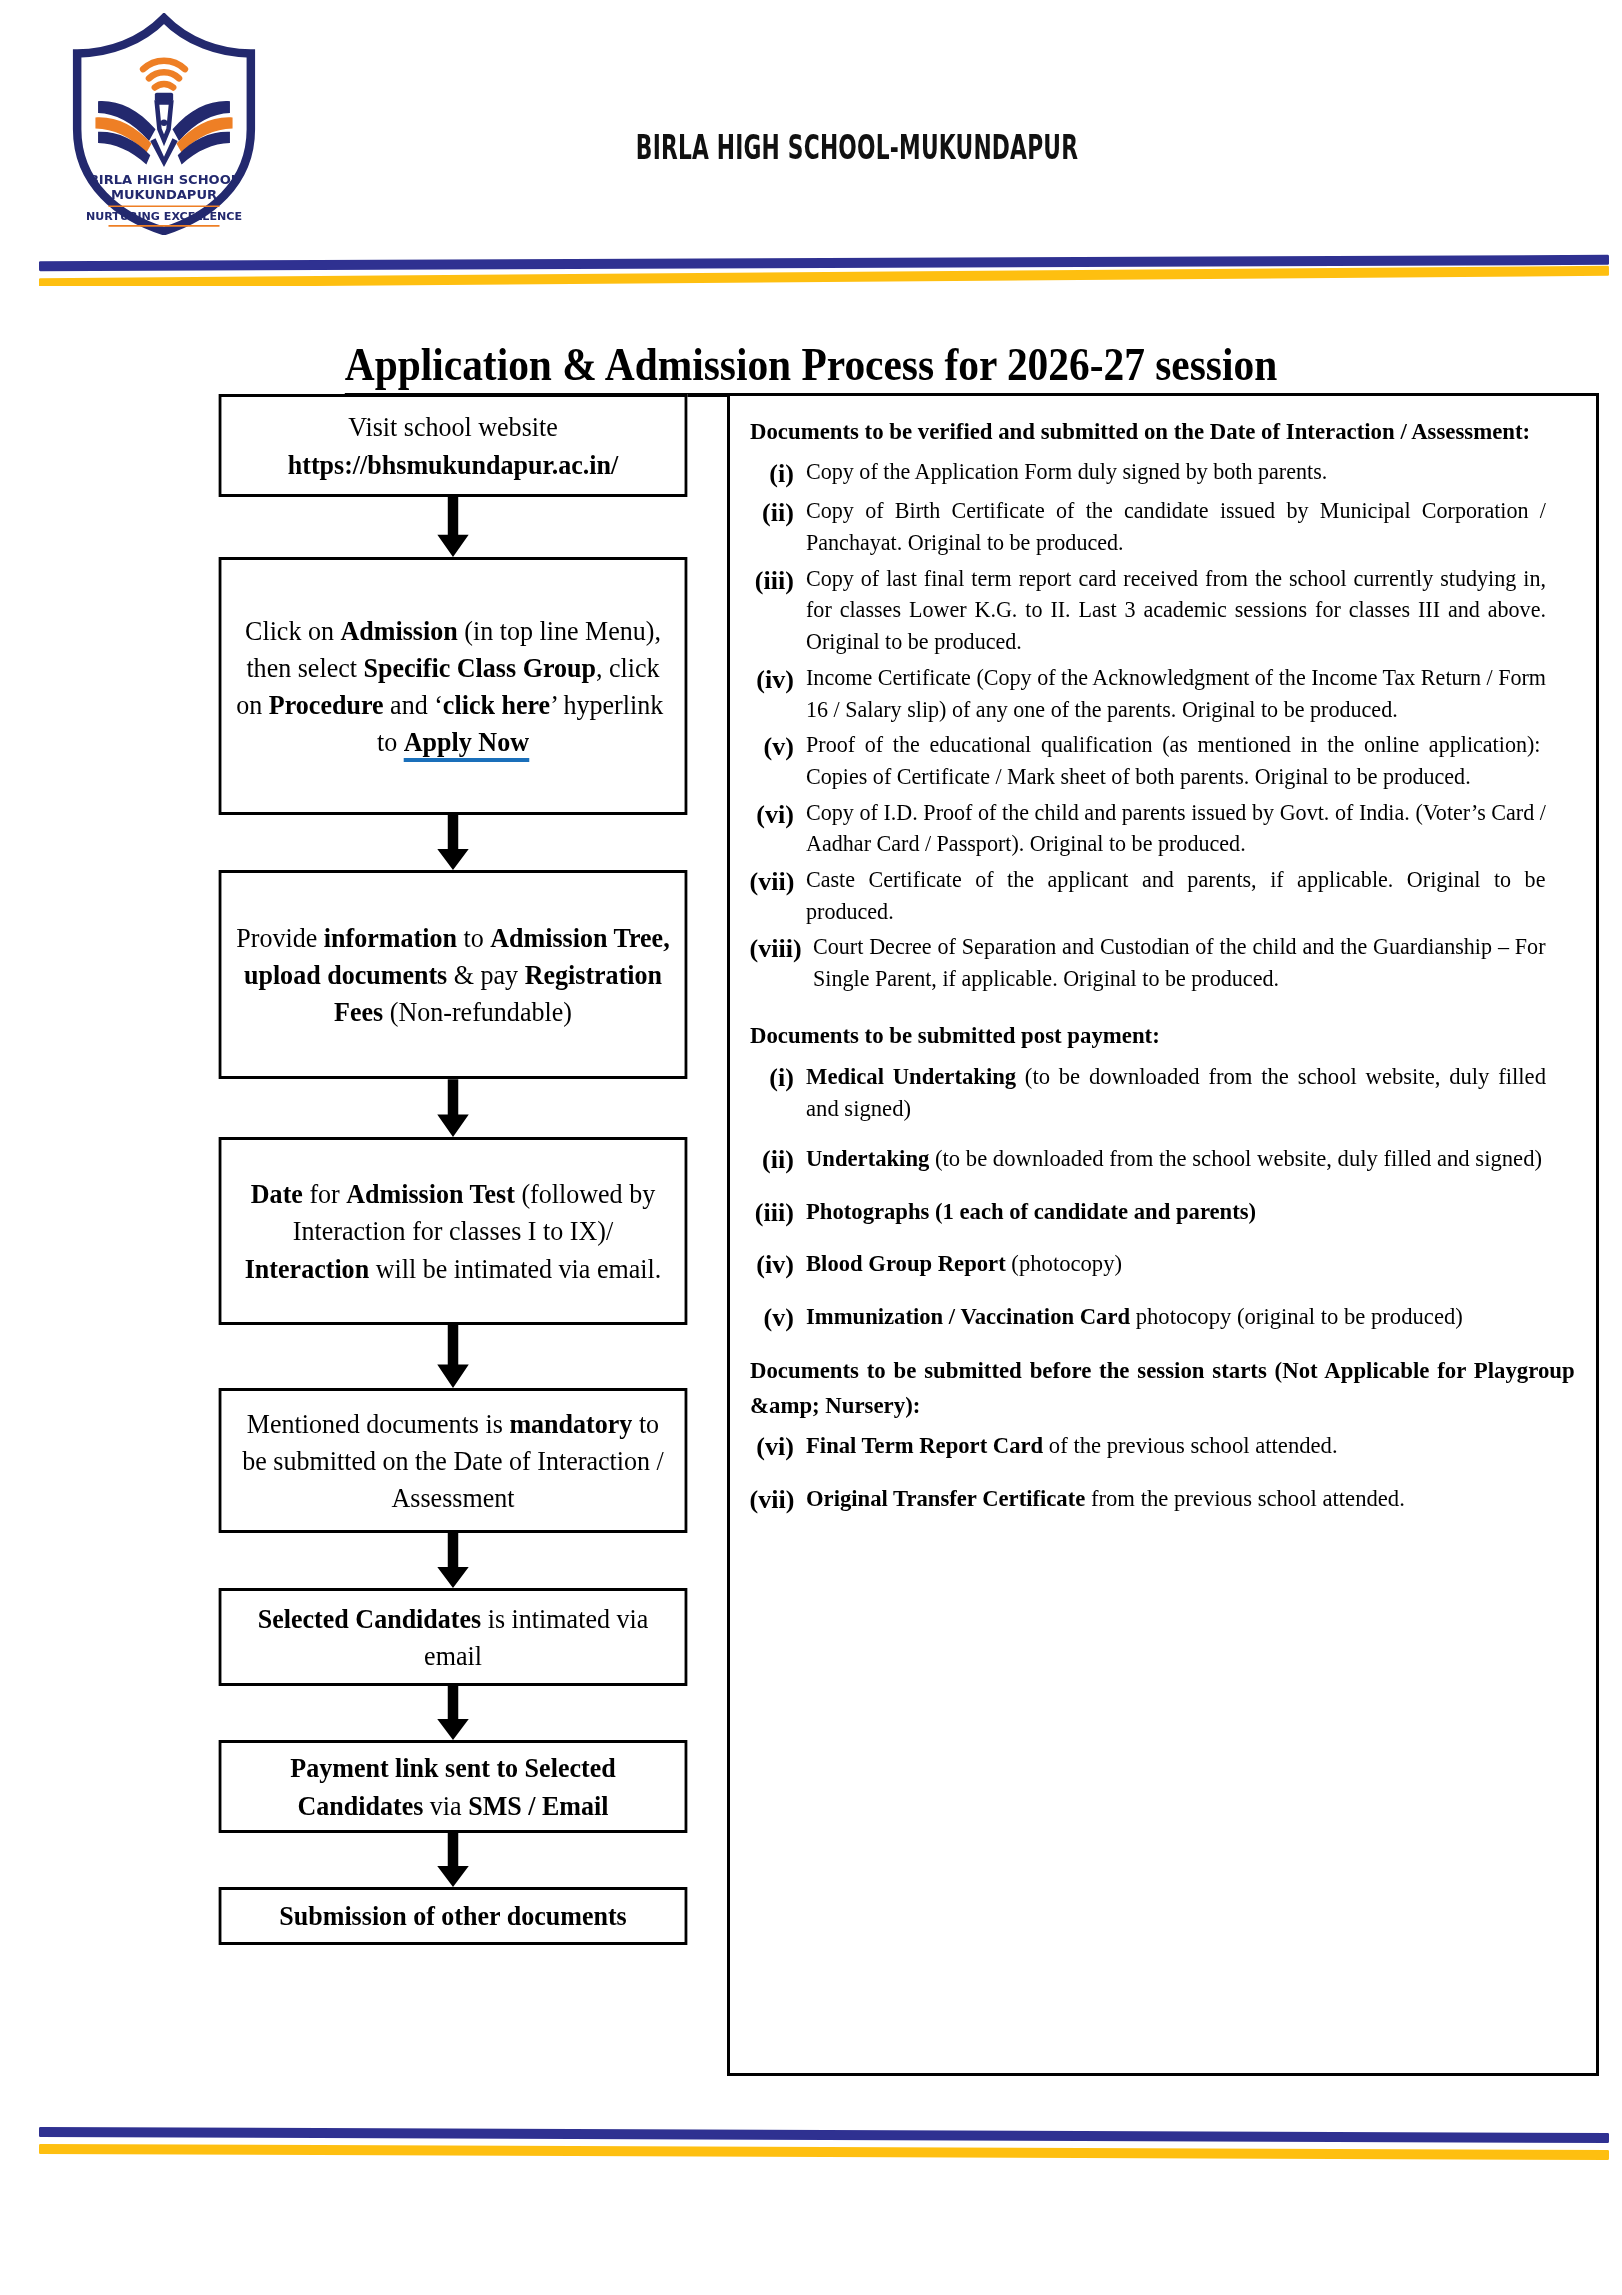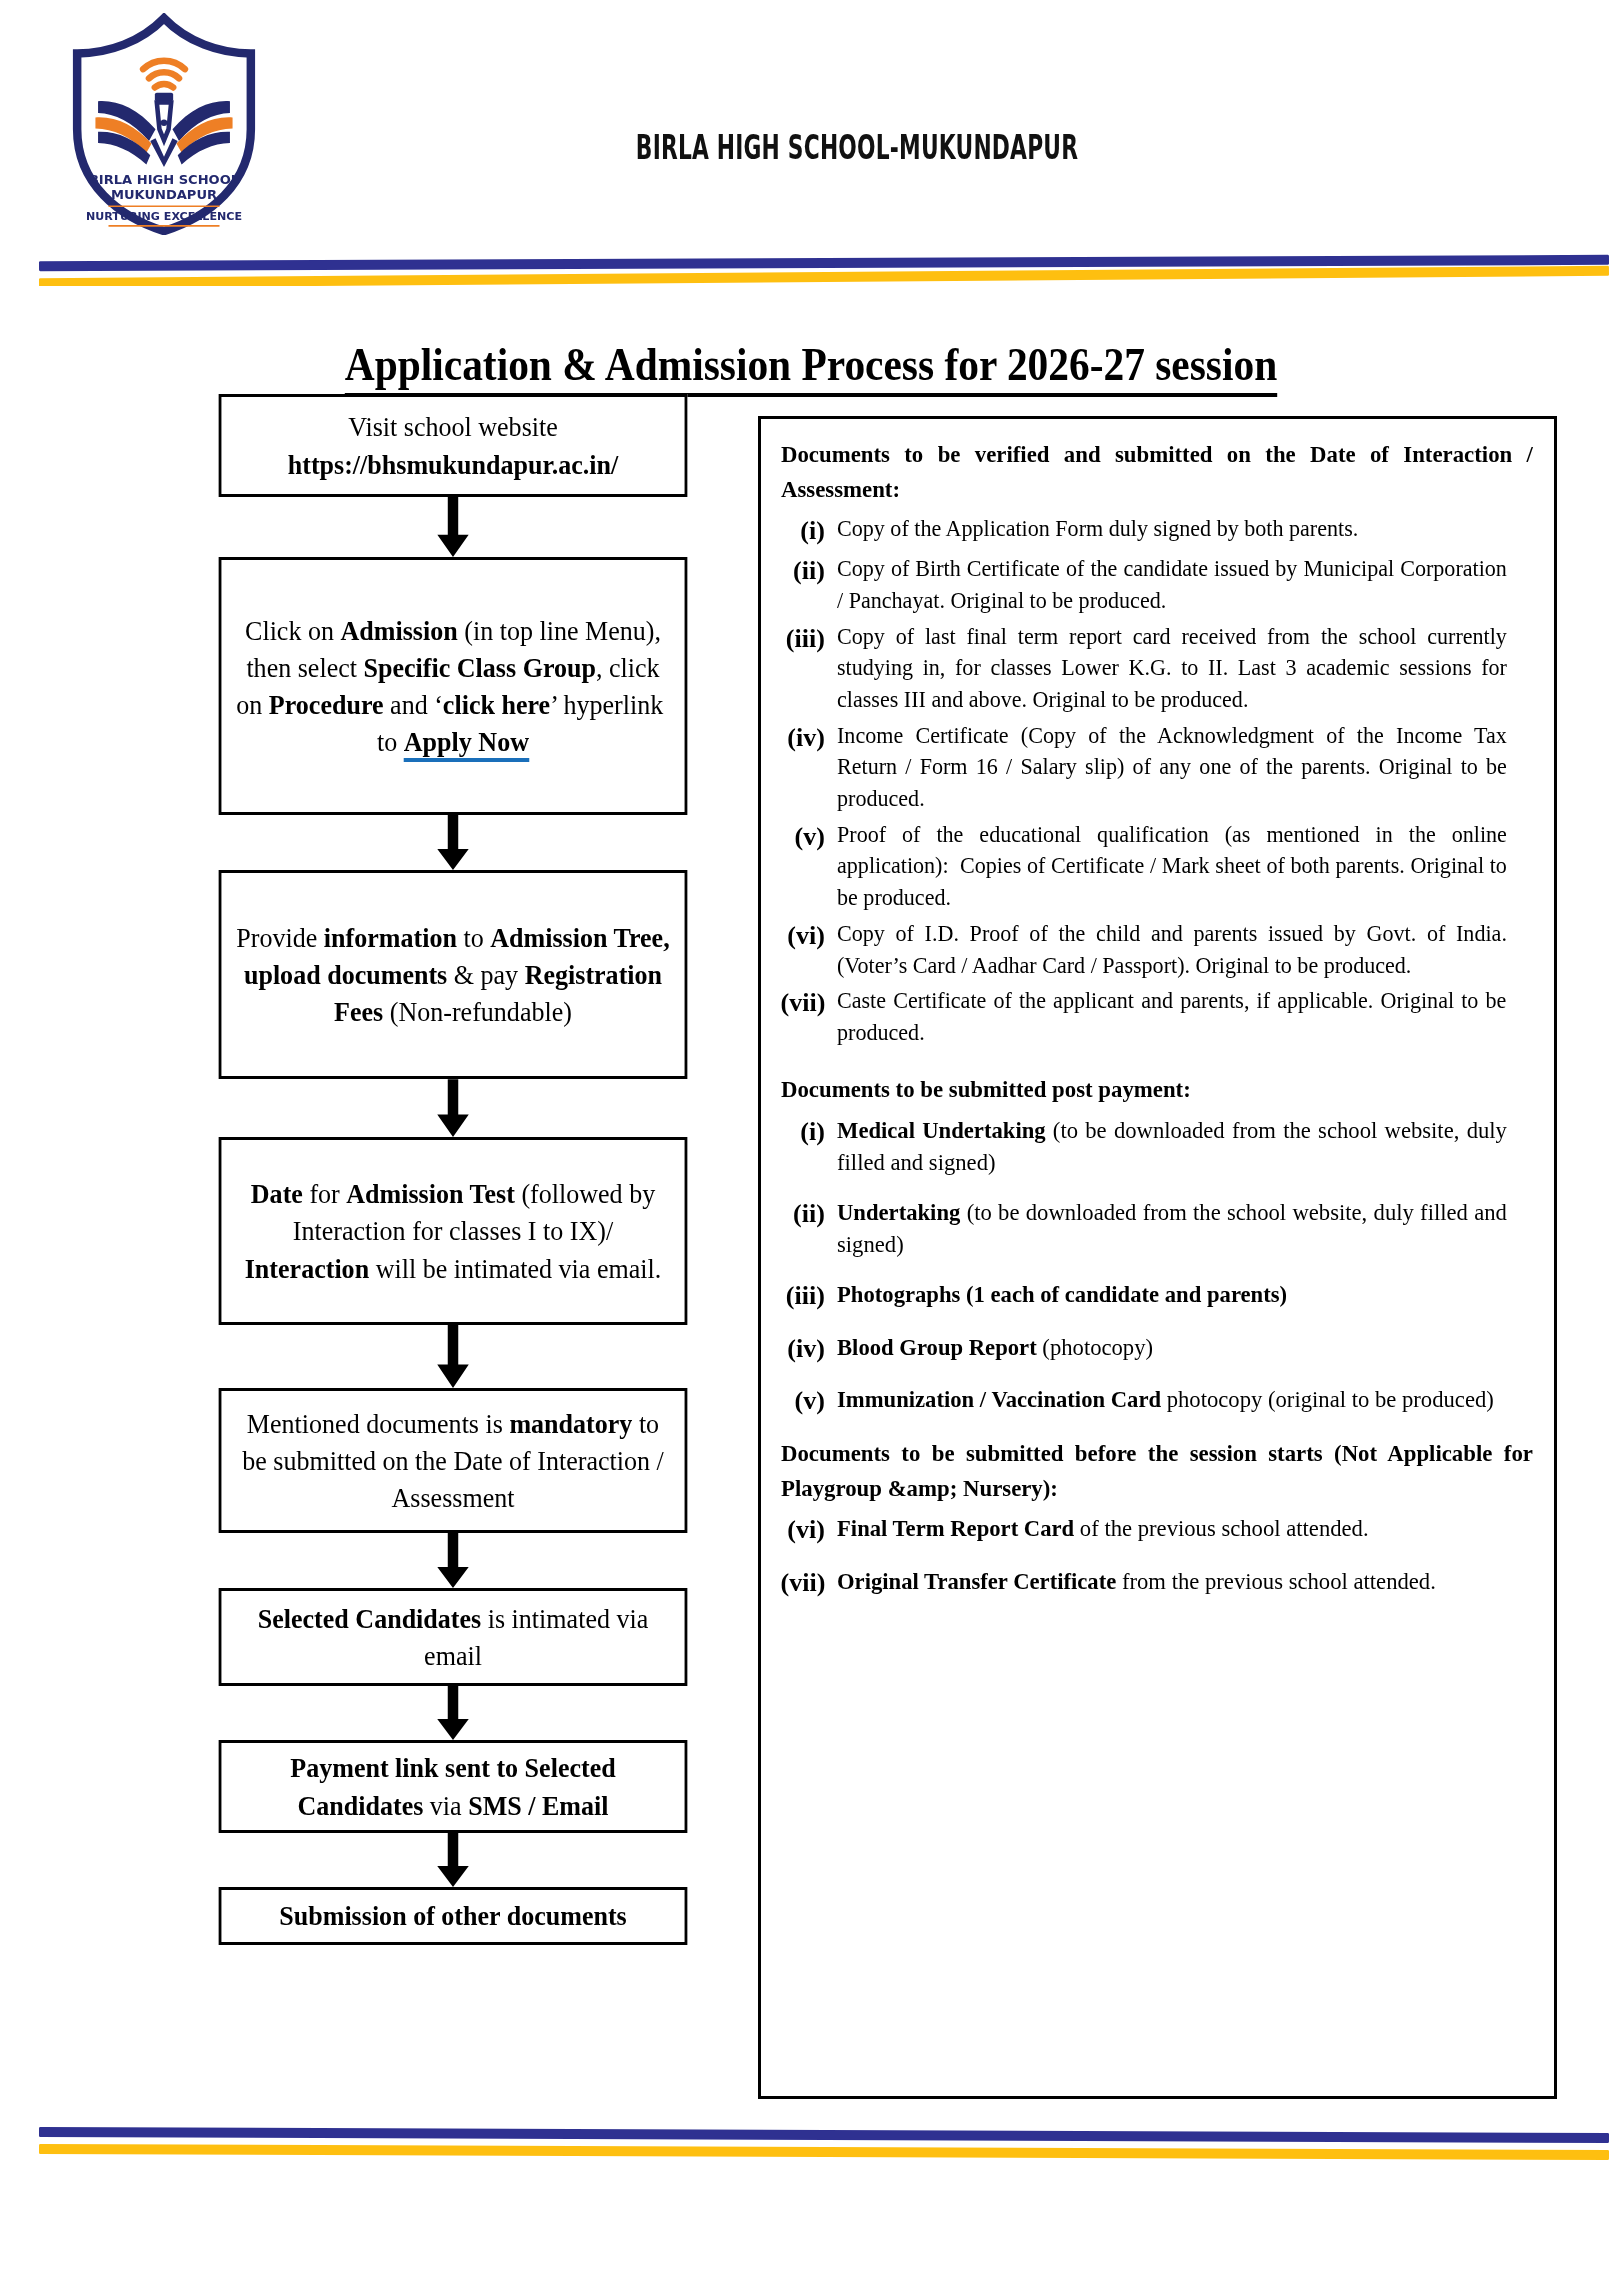--- a/index.html
+++ b/index.html
@@ -104,27 +104,26 @@
   .arrow.a1 { height: 60px; }
   .arrow.a2 { height: 55px; }
   .arrow.a3 { height: 58px; }
   .arrow.a4 { height: 63px; }
   .arrow.a5 { height: 55px; }
   .arrow.a6 { height: 54px; }
   .arrow.a7 { height: 54px; }
 
   
   #docs-panel {
-    position: absolute; left: 727px; top: 416px;
-    width: 799px; height: 1683px;
+    position: absolute; left: 727px; top: 393px;
+    width: 872px; height: 1683px;
     border: 3.9px solid #000;
     background: #fff;
     padding: 18.3px 19.6px 13px 19.6px;
     overflow: hidden;
-    margin-left: 31px;
   }
   .sect-head {
     font-weight: 700;
     font-size: 24px;
     line-height: 1.45;
     text-align: justify;
     text-align-last: left;
     transform: scaleX(0.95);
     transform-origin: left top;
     width: 105%;
@@ -309,20 +308,24 @@
         <span class="txt">Proof of the educational qualification (as mentioned in the online application):&nbsp; Copies of Certificate / Mark sheet of both parents. Original to be produced.</span>
       </li>
       <li>
         <span class="rn">(vi)</span>
         <span class="txt">Copy of I.D. Proof of the child and parents issued by Govt. of India. (Voter’s Card / Aadhar Card / Passport). Original to be produced.</span>
       </li>
       <li>
         <span class="rn">(vii)</span>
         <span class="txt">Caste Certificate of the applicant and parents, if applicable. Original to be produced.</span>
       </li>
+      <li>
+        <span class="rn">(viii)</span>
+        <span class="txt">Court Decree of Separation and Custodian of the child and the Guardianship – For Single Parent, if applicable. Original to be produced.</span>
+      </li>
     </ol>
 
   <div class="sect-head sp-top">Documents to be submitted post payment:</div>
 
   <ol class="roman loose list-gap-top" id="sect2-list">
       <li>
         <span class="rn">(i)</span>
         <span class="txt"><b>Medical Undertaking</b> (to be downloaded from the school website, duly filled and signed)</span>
       </li>
       <li>

